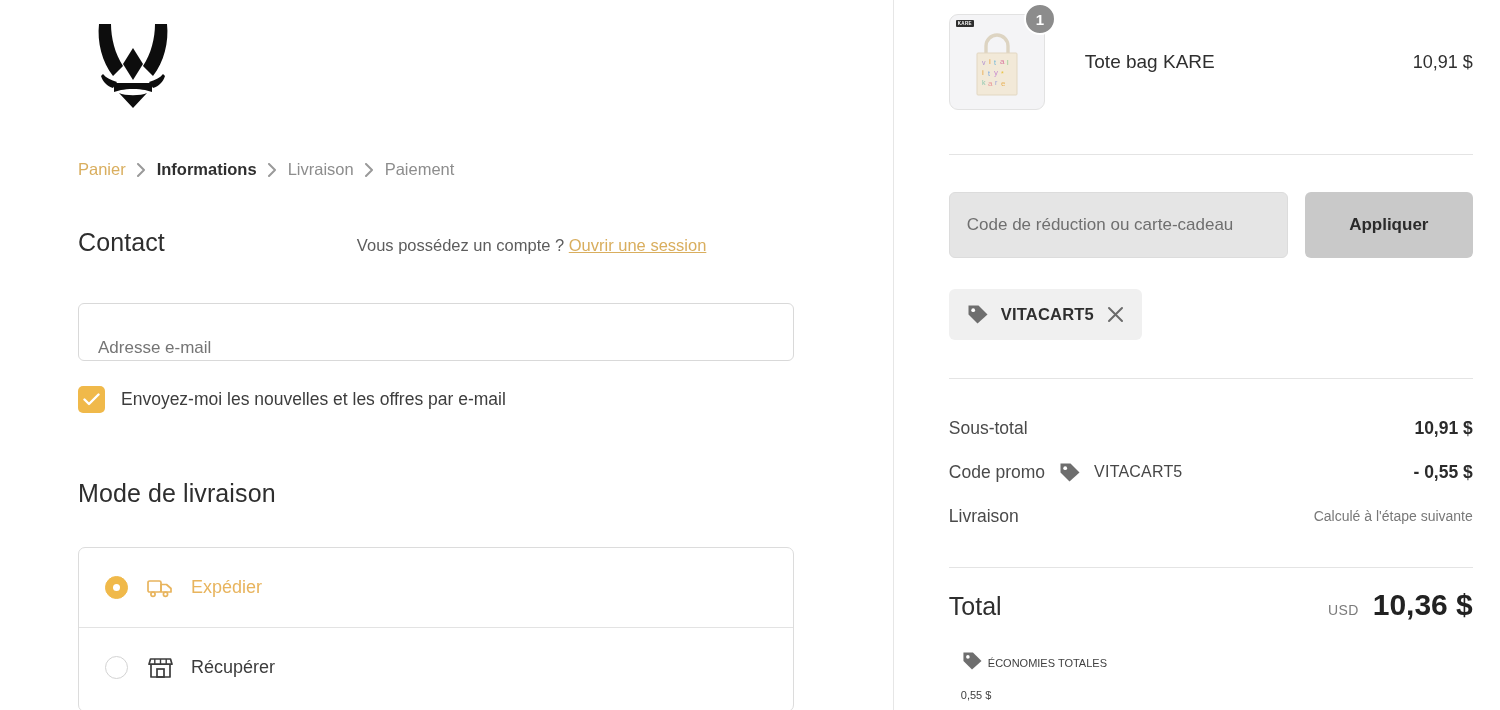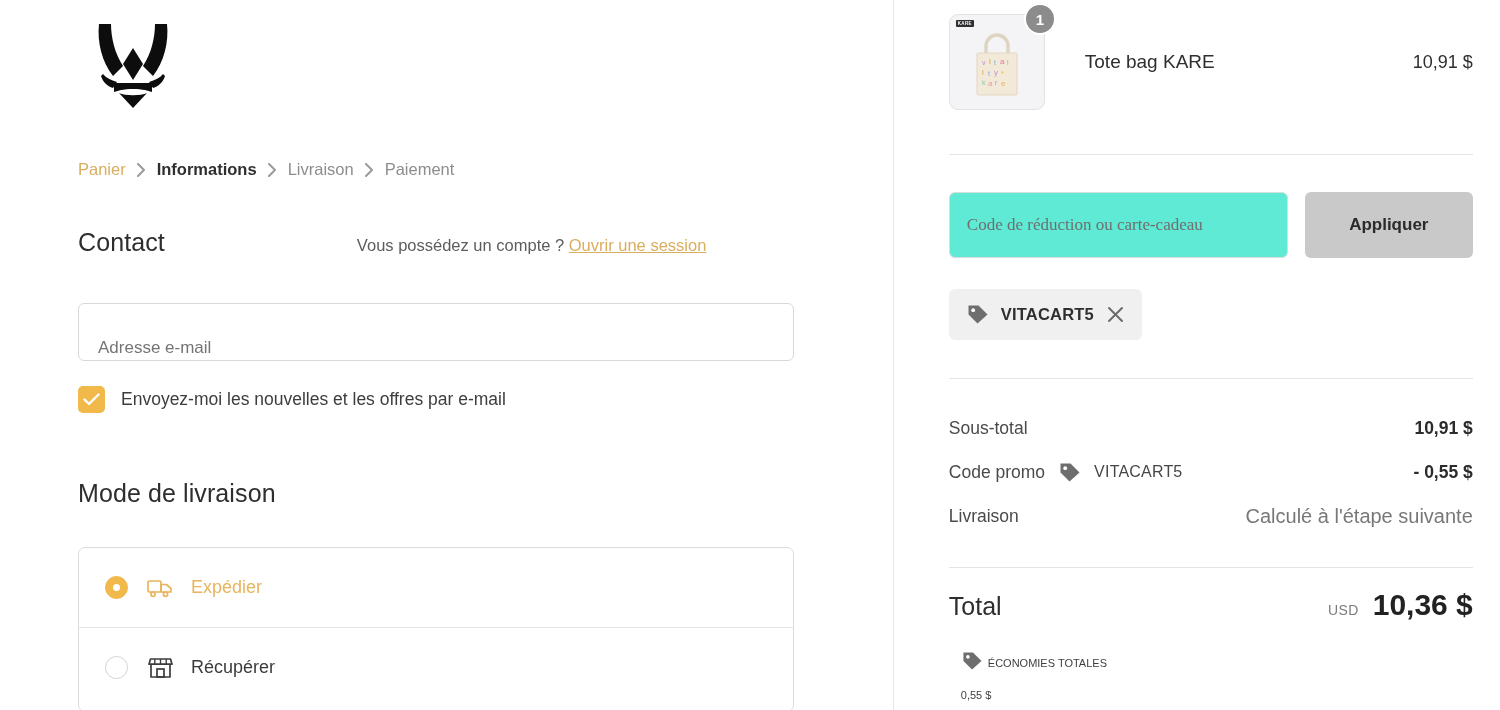--- a/index.html
+++ b/index.html
@@ -149,24 +149,24 @@
   .div-2 { top: 378px; }
   .div-3 { top: 567px; }
 
   .promo-row {
     position: absolute; left: 55px; top: 192px;
     width: 524px; display: flex; gap: 17px;
   }
   .promo-input {
     width: 339px; height: 66px;
     border: 1px solid #dcdcdc; border-radius: 6px;
-    background: #5eead4;
+    background: #e5e5e5;
     display: flex; align-items: center; padding: 0 17px;
     font-size: 17px; color: #6f6f6f;
-    overflow: hidden; white-space: nowrap; font-family: Liberation Serif, serif;
+    overflow: hidden; white-space: nowrap;
   }
   .promo-btn {
     width: 168px; height: 66px;
     background: #c9c9c9; border-radius: 6px;
     display: flex; align-items: center; justify-content: center;
     font-size: 17px; font-weight: 700; color: #2b2b2b;
     border: none; cursor: pointer;
     font-family: "Liberation Sans", sans-serif;
   }
 
@@ -185,21 +185,21 @@
   .totals {
     position: absolute; left: 55px; top: 406px; width: 524px;
   }
   .total-line {
     display: flex; align-items: center; justify-content: space-between;
     height: 44px;
   }
   .tl-left { display: flex; align-items: center; gap: 13px; font-size: 17.5px; color: #4a4a4a; }
   .tl-code { font-size: 16px; color: #474747; letter-spacing: .2px; }
   .tl-val { font-size: 17.5px; color: #2b2b2b; font-weight: 700; }
-  .tl-val.muted { font-weight: 400; color: #787878; font-size: 20px; }
+  .tl-val.muted { font-weight: 400; color: #787878; font-size: 14px; }
 
   .grand-total {
     position: absolute; left: 55px; top: 588px; width: 524px;
     display: flex; align-items: baseline; justify-content: space-between;
   }
   .gt-label { font-size: 25px; color: #2e2e2e; }
   .gt-right { display: flex; align-items: baseline; gap: 14px; }
   .gt-cur { font-size: 14px; color: #7b7b7b; letter-spacing: .4px; }
   .gt-amount { font-size: 30px; font-weight: 700; color: #222; }
 

